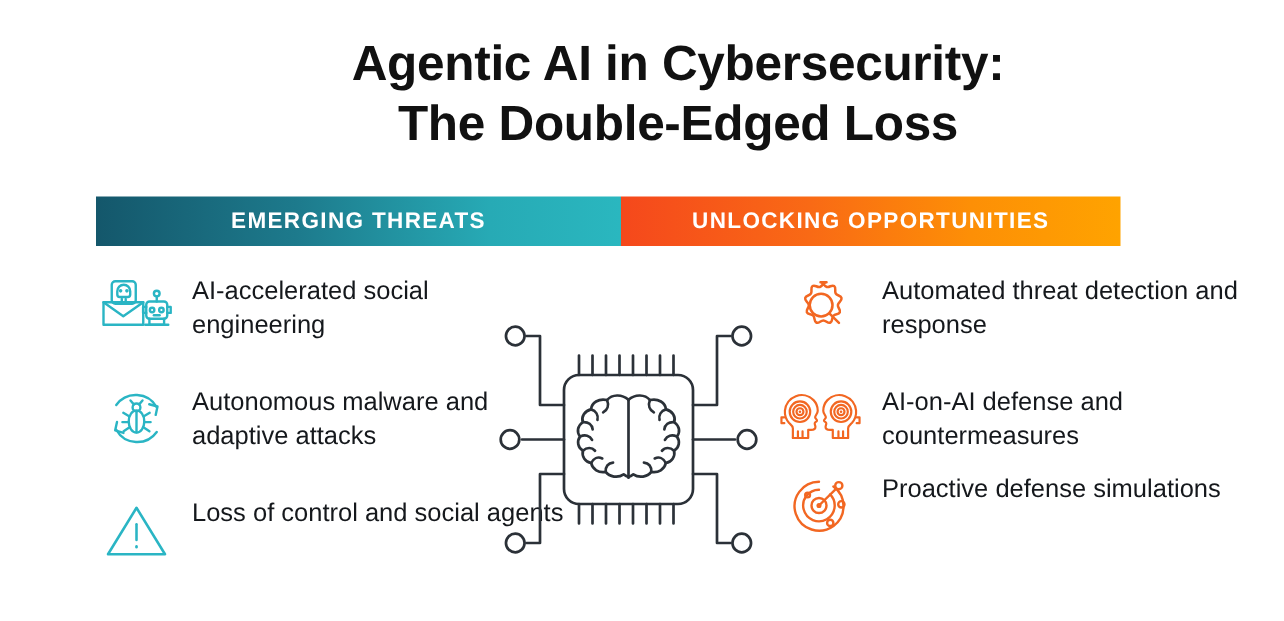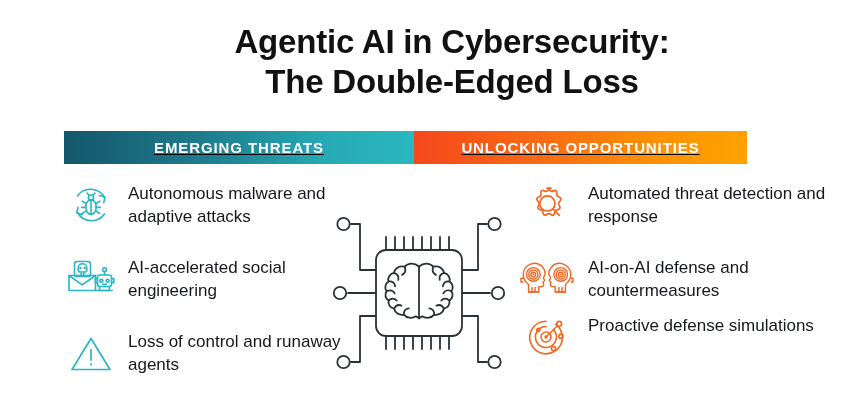--- a/index.html
+++ b/index.html
@@ -44,21 +44,20 @@
     left: 64px;
     width: 712px;
     height: 33px;
     display: flex;
   }
   .bar {
     height: 33px;
     display: flex;
     align-items: center;
     justify-content: center;
-    text-decoration: underline;
   }
   .bar-left {
     width: 350px;
     background: linear-gradient(to right, #14576b 0%, #1d7a8c 38%, #27aab5 75%, #2ab7bf 100%);
   }
   .bar-right {
     width: 333px;
     background: linear-gradient(to right, #f5481c 0%, #f96a15 38%, #fd8f06 70%, #ffa300 100%);
   }
   .bar-label {
@@ -131,20 +130,52 @@
     <div class="bar bar-left">
       <span class="bar-label">EMERGING THREATS</span>
     </div>
     <div class="bar bar-right">
       <span class="bar-label">UNLOCKING OPPORTUNITIES</span>
     </div>
   </div>
 
   <div class="col col-left">
 
+    <div class="item item-2">
+      <div class="item-icon">
+        <svg width="52" height="46" viewBox="0 0 52 46" fill="none" stroke="#2ab5c4" stroke-width="1.6" stroke-linecap="round" stroke-linejoin="round">
+
+          <path d="M4 19.5h26.5v15H4z"></path>
+          <path d="M4 19.5l13.2 9.4 13.3 -9.4"></path>
+
+          <rect x="9.5" y="5.5" width="16" height="15" rx="2.4"></rect>
+
+          <path d="M13.2 12.1a4.3 4.3 0 0 1 8.6 0v2.3c0 .9-.7 1.6-1.6 1.6h-5.4c-.9 0-1.6-.7-1.6-1.6z"></path>
+          <circle cx="15.4" cy="11.9" r="1.2" fill="#2ab5c4" stroke="none"></circle>
+          <circle cx="19.6" cy="11.9" r="1.2" fill="#2ab5c4" stroke="none"></circle>
+          <path d="M16.2 17.3v1.4M18.8 17.3v1.4"></path>
+
+          <rect x="32.5" y="19" width="14" height="11.5" rx="2.2"></rect>
+          <circle cx="36.4" cy="24.7" r="1.5"></circle>
+          <circle cx="42.6" cy="24.7" r="1.5"></circle>
+          <path d="M37.6 28.2h3.8"></path>
+
+          <path d="M39.5 19v-3.4"></path>
+          <circle cx="39.5" cy="13.7" r="1.9"></circle>
+
+          <path d="M32.5 22.6h-2.1v4h2.1"></path>
+          <path d="M46.5 22.6h2.3v4h-2.3"></path>
+
+          <path d="M34.6 30.5v4h9.8v-4"></path>
+          <path d="M31.8 34.5h15.4"></path>
+        </svg>
+      </div>
+      <div class="item-text">AI-accelerated social engineering</div>
+    </div>
+
     <div class="item item-1">
       <div class="item-icon">
         <svg width="50" height="50" viewBox="0 0 50 50" fill="none" stroke="#2ab5c4" stroke-width="1.6" stroke-linecap="round" stroke-linejoin="round">
 
           <path d="M38.5 17.5a16 16 0 0 0-27 -1.5"></path>
           <path d="M11.5 32.5a16 16 0 0 0 27 1.5"></path>
           <path d="M33.5 15.5l5.5 1.5 -1.2 5.6"></path>
           <path d="M16.3 34.6l-5.5 -1.7 1.2 -5.6"></path>
 
           <ellipse cx="25" cy="27" rx="5.2" ry="7.4"></ellipse>
@@ -159,61 +190,29 @@
           <path d="M19.8 27.4h-4.2"></path>
           <path d="M19.9 31.2l-3.5 2.3"></path>
           <path d="M30.2 23.4l3.6 -2.2"></path>
           <path d="M30.2 27.4h4.2"></path>
           <path d="M30.1 31.2l3.5 2.3"></path>
         </svg>
       </div>
       <div class="item-text">Autonomous malware and adaptive attacks</div>
     </div>
 
-    <div class="item item-2">
-      <div class="item-icon">
-        <svg width="52" height="46" viewBox="0 0 52 46" fill="none" stroke="#2ab5c4" stroke-width="1.6" stroke-linecap="round" stroke-linejoin="round">
-
-          <path d="M4 19.5h26.5v15H4z"></path>
-          <path d="M4 19.5l13.2 9.4 13.3 -9.4"></path>
-
-          <rect x="9.5" y="5.5" width="16" height="15" rx="2.4"></rect>
-
-          <path d="M13.2 12.1a4.3 4.3 0 0 1 8.6 0v2.3c0 .9-.7 1.6-1.6 1.6h-5.4c-.9 0-1.6-.7-1.6-1.6z"></path>
-          <circle cx="15.4" cy="11.9" r="1.2" fill="#2ab5c4" stroke="none"></circle>
-          <circle cx="19.6" cy="11.9" r="1.2" fill="#2ab5c4" stroke="none"></circle>
-          <path d="M16.2 17.3v1.4M18.8 17.3v1.4"></path>
-
-          <rect x="32.5" y="19" width="14" height="11.5" rx="2.2"></rect>
-          <circle cx="36.4" cy="24.7" r="1.5"></circle>
-          <circle cx="42.6" cy="24.7" r="1.5"></circle>
-          <path d="M37.6 28.2h3.8"></path>
-
-          <path d="M39.5 19v-3.4"></path>
-          <circle cx="39.5" cy="13.7" r="1.9"></circle>
-
-          <path d="M32.5 22.6h-2.1v4h2.1"></path>
-          <path d="M46.5 22.6h2.3v4h-2.3"></path>
-
-          <path d="M34.6 30.5v4h9.8v-4"></path>
-          <path d="M31.8 34.5h15.4"></path>
-        </svg>
-      </div>
-      <div class="item-text">AI-accelerated social engineering</div>
-    </div>
-
     <div class="item item-3">
       <div class="item-icon">
         <svg width="50" height="46" viewBox="0 0 50 46" fill="none" stroke="#2ab5c4" stroke-width="1.7" stroke-linecap="round" stroke-linejoin="round">
           <path d="M25 8.5L44 39.5H6z"></path>
           <path d="M25 19.5v10.5"></path>
           <path d="M25 34.2v.6"></path>
         </svg>
       </div>
-      <div class="item-text">Loss of control and runaway agents</div>
+      <div class="item-text">Loss of control and social agents</div>
     </div>
 
   </div>
 
   <div class="col col-right">
 
     <div class="item item-1">
       <div class="item-icon">
         <svg width="50" height="50" viewBox="0 0 50 50" fill="none" stroke="#f26722" stroke-width="1.7" stroke-linecap="round" stroke-linejoin="round">
 

